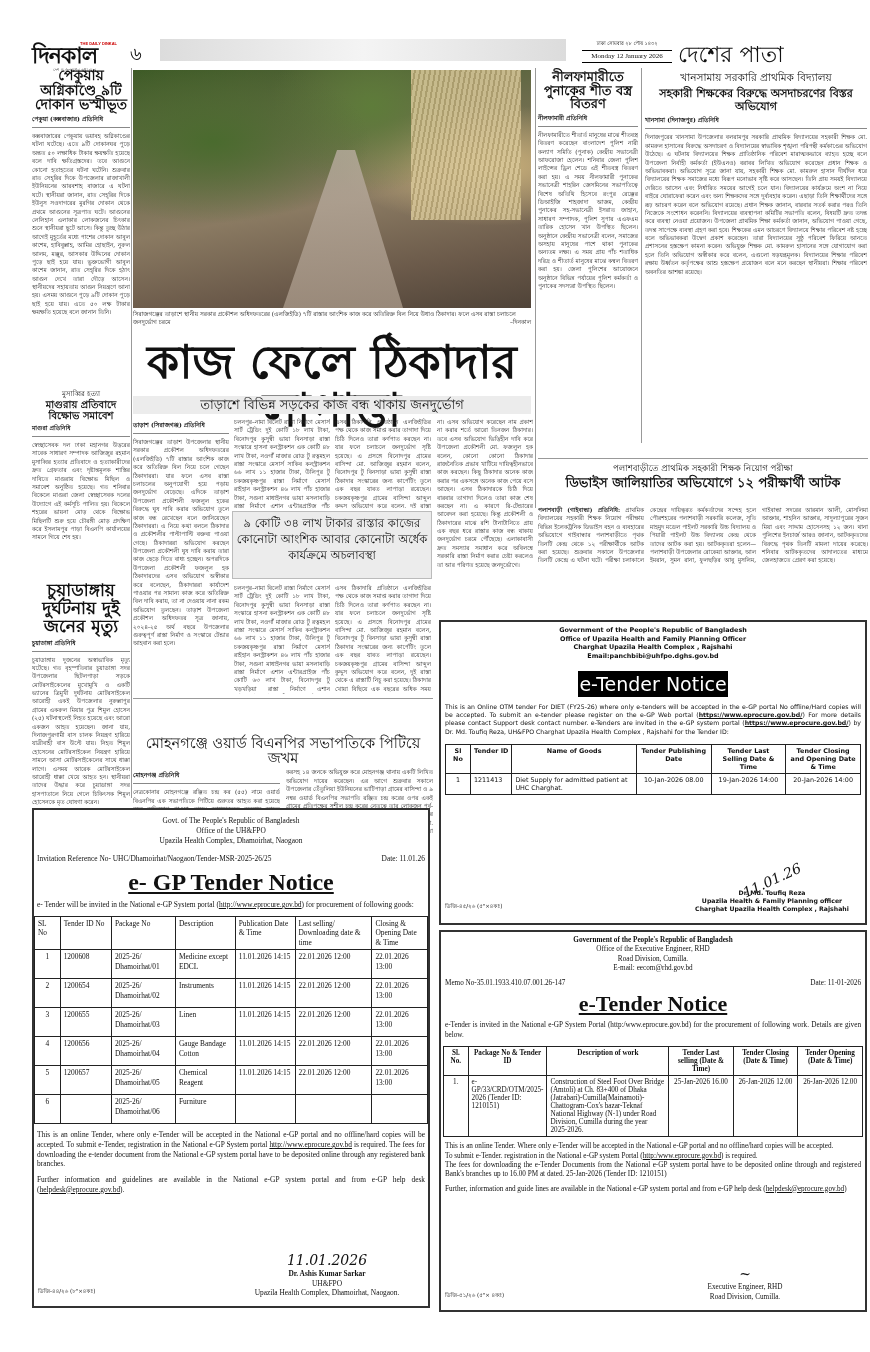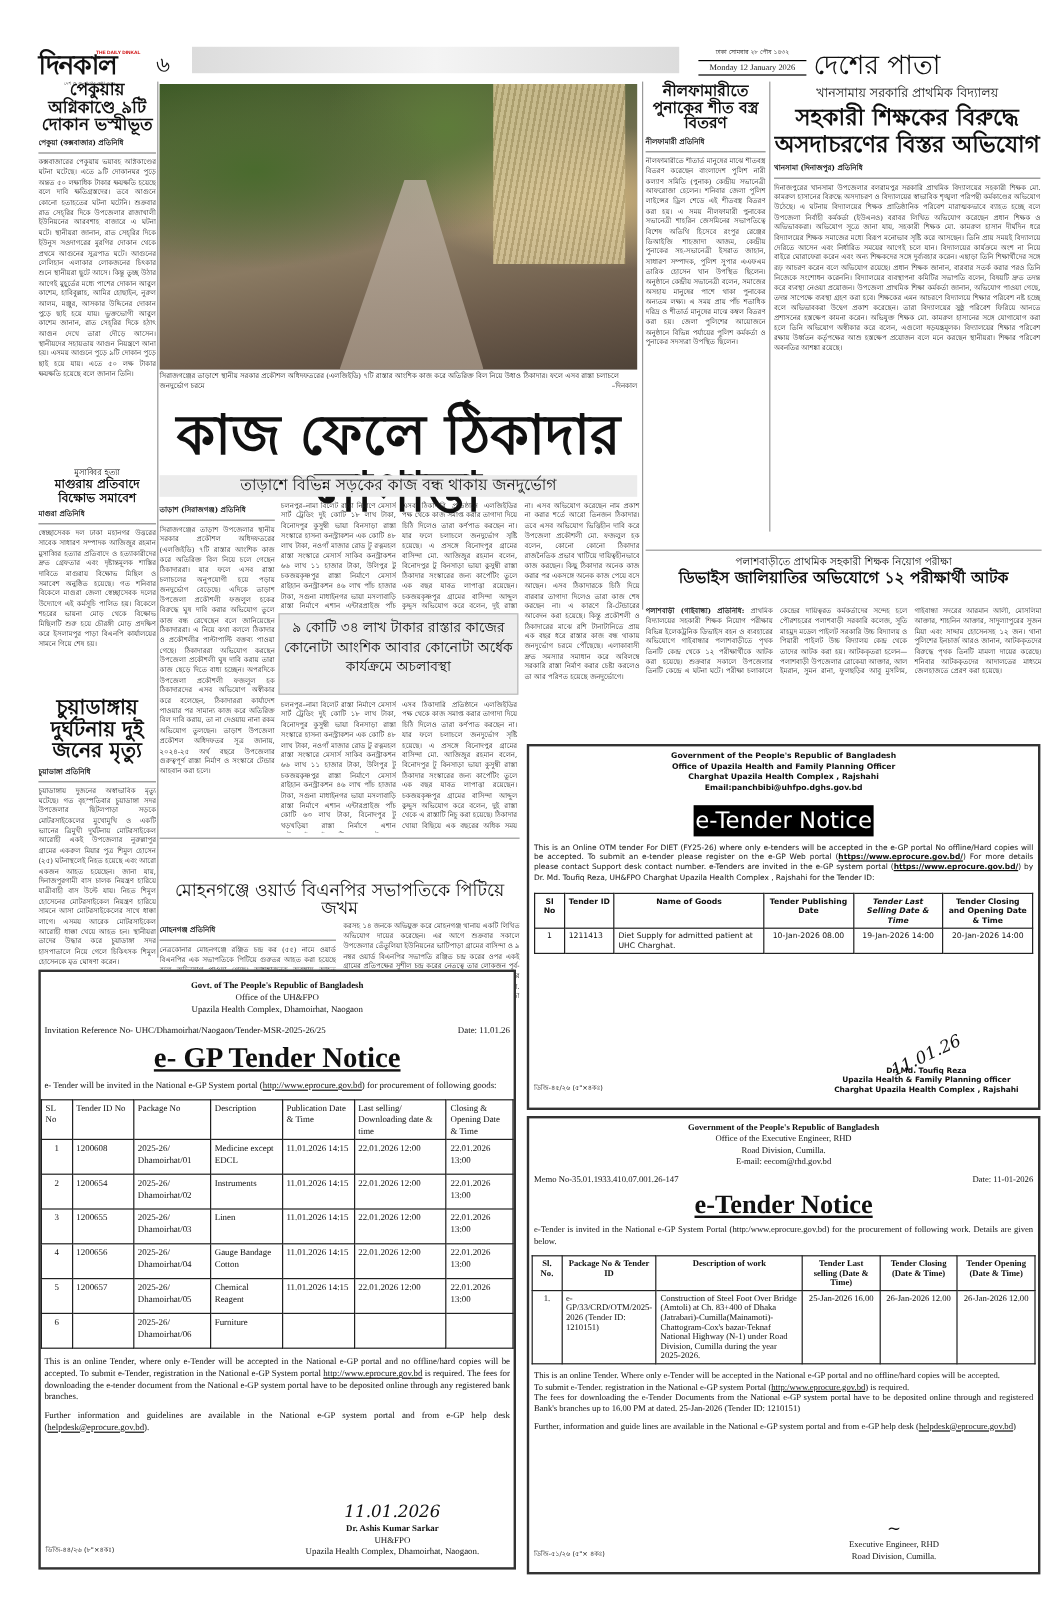--- a/index.html
+++ b/index.html
@@ -145,37 +145,37 @@
 
 <div class="rule-v" style="left:535px; top:68px; height:440px;"></div>
 <div class="col" style="left:538px; top:70px; width:100px;">
   <div class="hl" style="font-size:13px;">নীলফামারীতে পুনাকের শীত বস্ত্র বিতরণ</div>
   <div class="byline">নীলফামারী প্রতিনিধি</div>
   <div class="body" style="height:300px; overflow:hidden;">নীলফামারীতে শীতার্ত মানুষের মাঝে শীতবস্ত্র বিতরণ করেছেন বাংলাদেশ পুলিশ নারী কল্যাণ সমিতি (পুনাক) কেন্দ্রীয় সভানেত্রী আফরোজা হেলেন। শনিবার জেলা পুলিশ লাইন্সের ড্রিল শেডে এই শীতবস্ত্র বিতরণ করা হয়। এ সময় নীলফামারী পুনাকের সভানেত্রী শাহরিন জেসমিনের সভাপতিত্বে বিশেষ অতিথি হিসেবে রংপুর রেঞ্জের ডিআইজি শাহজাদা আজম, কেন্দ্রীয় পুনাকের সহ-সভানেত্রী ইসরাত জাহান, সাধারণ সম্পাদক, পুলিশ সুপার এএফএম তারিক হোসেন খান উপস্থিত ছিলেন। অনুষ্ঠানে কেন্দ্রীয় সভানেত্রী বলেন, সমাজের অসহায় মানুষের পাশে থাকা পুনাকের অন্যতম লক্ষ্য। এ সময় প্রায় পাঁচ শতাধিক দরিদ্র ও শীতার্ত মানুষের মাঝে কম্বল বিতরণ করা হয়। জেলা পুলিশের আয়োজনে অনুষ্ঠানে বিভিন্ন পর্যায়ের পুলিশ কর্মকর্তা ও পুনাকের সদস্যরা উপস্থিত ছিলেন।</div>
 </div>
 <div class="rule-v" style="left:641px; top:68px; height:375px;"></div>
 <div class="col" style="left:645px; top:70px; width:222px;">
   <div style="font-size:10.5px; text-align:center; font-family:'DejaVu Sans',sans-serif;">খানসামায় সরকারি প্রাথমিক বিদ্যালয়</div>
-  <div class="hl" style="font-size:19px; line-height:1.2;">সহকারী শিক্ষকের বিরুদ্ধে অসদাচরণের বিস্তর অভিযোগ</div>
+  <div class="hl" style="font-size:11px; line-height:1.2;">সহকারী শিক্ষকের বিরুদ্ধে অসদাচরণের বিস্তর অভিযোগ</div>
   <div class="byline">খানসামা (দিনাজপুর) প্রতিনিধি</div>
   <div class="body" style="height:238px; overflow:hidden;">দিনাজপুরের খানসামা উপজেলার বলরামপুর সরকারি প্রাথমিক বিদ্যালয়ের সহকারী শিক্ষক মো. কামরুল হাসানের বিরুদ্ধে অসদাচরণ ও বিদ্যালয়ের স্বাভাবিক শৃঙ্খলা পরিপন্থী কর্মকাণ্ডের অভিযোগ উঠেছে। এ ঘটনায় বিদ্যালয়ের শিক্ষক প্রাতিষ্ঠানিক পরিবেশ মারাত্মকভাবে ব্যাহত হচ্ছে বলে উপজেলা নির্বাহী কর্মকর্তা (ইউএনও) বরাবর লিখিত অভিযোগ করেছেন প্রধান শিক্ষক ও অভিভাবকরা। অভিযোগ সূত্রে জানা যায়, সহকারী শিক্ষক মো. কামরুল হাসান দীর্ঘদিন ধরে বিদ্যালয়ের শিক্ষক সমাজের মধ্যে বিরূপ মনোভাব সৃষ্টি করে আসছেন। তিনি প্রায় সময়ই বিদ্যালয়ে দেরিতে আসেন এবং নির্ধারিত সময়ের আগেই চলে যান। বিদ্যালয়ের কার্যক্রমে অংশ না নিয়ে বাইরে ঘোরাফেরা করেন এবং অন্য শিক্ষকদের সঙ্গে দুর্ব্যবহার করেন। এছাড়া তিনি শিক্ষার্থীদের সঙ্গে রূঢ় আচরণ করেন বলে অভিযোগ রয়েছে। প্রধান শিক্ষক জানান, বারবার সতর্ক করার পরও তিনি নিজেকে সংশোধন করেননি। বিদ্যালয়ের ব্যবস্থাপনা কমিটির সভাপতি বলেন, বিষয়টি দ্রুত তদন্ত করে ব্যবস্থা নেওয়া প্রয়োজন। উপজেলা প্রাথমিক শিক্ষা কর্মকর্তা জানান, অভিযোগ পাওয়া গেছে, তদন্ত সাপেক্ষে ব্যবস্থা গ্রহণ করা হবে। শিক্ষকের এমন আচরণে বিদ্যালয়ে শিক্ষার পরিবেশ নষ্ট হচ্ছে বলে অভিভাবকরা উদ্বেগ প্রকাশ করেছেন। তারা বিদ্যালয়ের সুষ্ঠু পরিবেশ ফিরিয়ে আনতে প্রশাসনের হস্তক্ষেপ কামনা করেন। অভিযুক্ত শিক্ষক মো. কামরুল হাসানের সঙ্গে যোগাযোগ করা হলে তিনি অভিযোগ অস্বীকার করে বলেন, এগুলো ষড়যন্ত্রমূলক। বিদ্যালয়ের শিক্ষার পরিবেশ রক্ষায় উর্ধ্বতন কর্তৃপক্ষের আশু হস্তক্ষেপ প্রয়োজন বলে মনে করছেন স্থানীয়রা। শিক্ষার পরিবেশ অবনতির আশঙ্কা রয়েছে।</div>
 </div>
 
 <div class="rule-h" style="left:538px; top:458px; width:330px;"></div>
 <div class="col" style="left:538px; top:462px; width:330px;">
   <div style="font-size:8.6px; text-align:center; font-family:'DejaVu Sans',sans-serif;">পলাশবাড়ীতে প্রাথমিক সহকারী শিক্ষক নিয়োগ পরীক্ষা</div>
   <div class="hl" style="font-size:13px;">ডিভাইস জালিয়াতির অভিযোগে ১২ পরীক্ষার্থী আটক</div>
 </div>
 <div class="col" style="left:538px; top:506px; width:330px;">
   <div class="body" style="column-count:3; column-gap:6px; height:108px; overflow:hidden;"><b>পলাশবাড়ী (গাইবান্ধা) প্রতিনিধি:</b> <span>প্রাথমিক বিদ্যালয়ের সহকারী শিক্ষক নিয়োগ পরীক্ষায় বিভিন্ন ইলেকট্রনিক ডিভাইস বহন ও ব্যবহারের অভিযোগে গাইবান্ধার পলাশবাড়ীতে পৃথক তিনটি কেন্দ্র থেকে ১২ পরীক্ষার্থীকে আটক করা হয়েছে। শুক্রবার সকালে উপজেলার তিনটি কেন্দ্রে এ ঘটনা ঘটে। পরীক্ষা চলাকালে কেন্দ্রের দায়িত্বরত কর্মকর্তাদের সন্দেহ হলে পৌরশহরের পলাশবাড়ী সরকারি কলেজ, সূতি মাহমুদ মডেল পাইলট সরকারি উচ্চ বিদ্যালয় ও পিয়ারী পাইলট উচ্চ বিদ্যালয় কেন্দ্র থেকে তাদের আটক করা হয়। আটককৃতরা হলেন— পলাশবাড়ী উপজেলার রোকেয়া আক্তার, আল ইমরান, সুমন রানা, ফুলছড়ির আবু মুসলিম, গাইবান্ধা সদরের আরমান আলী, মোসলিমা আক্তার, শাহনিন আক্তার, সাদুল্যাপুরের সুজন মিয়া এবং সাদ্দাম হোসেনসহ ১২ জন। থানা পুলিশের ইনচার্জ আরও জানান, আটককৃতদের বিরুদ্ধে পৃথক তিনটি মামলা দায়ের করেছে। শনিবার আটককৃতদের আদালতের মাধ্যমে জেলহাজতে প্রেরণ করা হয়েছে।</span></div>
 </div>
 
 <div class="notice n1">
   <div class="head">
-    <div style="font-weight:bold;">Govt. of The People's Republic of Bangladesh</div>
+    <div style="font-weight:normal;">Govt. of The People's Republic of Bangladesh</div>
     <div>Office of the UH&amp;FPO</div>
     <div>Upazila Health Complex, Dhamoirhat, Naogaon</div>
   </div>
   <div class="ref">
     <span>Invitation Reference No- UHC/Dhamoirhat/Naogaon/Tender-MSR-2025-26/25</span>
     <span>Date: 11.01.26</span>
   </div>
   <div class="title">e- GP Tender Notice</div>
   <div class="intro">
     <span>e- Tender will be invited in the National e-GP System portal (</span><a class="lnk">http://www.eprocure.gov.bd</a><span>) for procurement of following goods:</span>
@@ -275,21 +275,21 @@
   <div class="intro">
     <span>This is an Online OTM tender For DIET (FY25-26) where only e-tenders will be accepted in the e-GP portal No offline/Hard copies will be accepted. To submit an e-tender please register on the e-GP Web portal (</span><a class="lnk" style="font-weight:bold;">https://www.eprocure.gov.bd/</a><span>) For more details please contact Support desk contact number. e-Tenders are invited in the e-GP system portal (</span><a class="lnk" style="font-weight:bold;">https://www.eprocure.gov.bd/</a><span>) by Dr. Md. Toufiq Reza, UH&amp;FPO Charghat Upazila Health Complex , Rajshahi for the Tender ID:</span>
   </div>
   <table>
     <thead>
         <tr>
       <th style="width:6%;">Sl No</th>
       <th style="width:10%;">Tender ID</th>
       <th style="width:30%;">Name of Goods</th>
       <th style="width:18%;">Tender Publishing Date</th>
-      <th style="width:18%;font-style:italic;">Tender Last Selling Date &amp; Time</th>
+      <th style="width:18%;">Tender Last Selling Date &amp; Time</th>
       <th style="width:18%;">Tender Closing and Opening Date &amp; Time</th>
     </tr>
       </thead>
     <tbody id="n2-body">
         <tr>
           <td style="text-align: center;">1</td>
           <td>1211413</td>
           <td>Diet Supply for admitted patient at UHC Charghat.</td>
           <td style="text-align: center;">10-Jan-2026 08.00</td>
           <td style="text-align: center;">19-Jan-2026 14:00</td>

